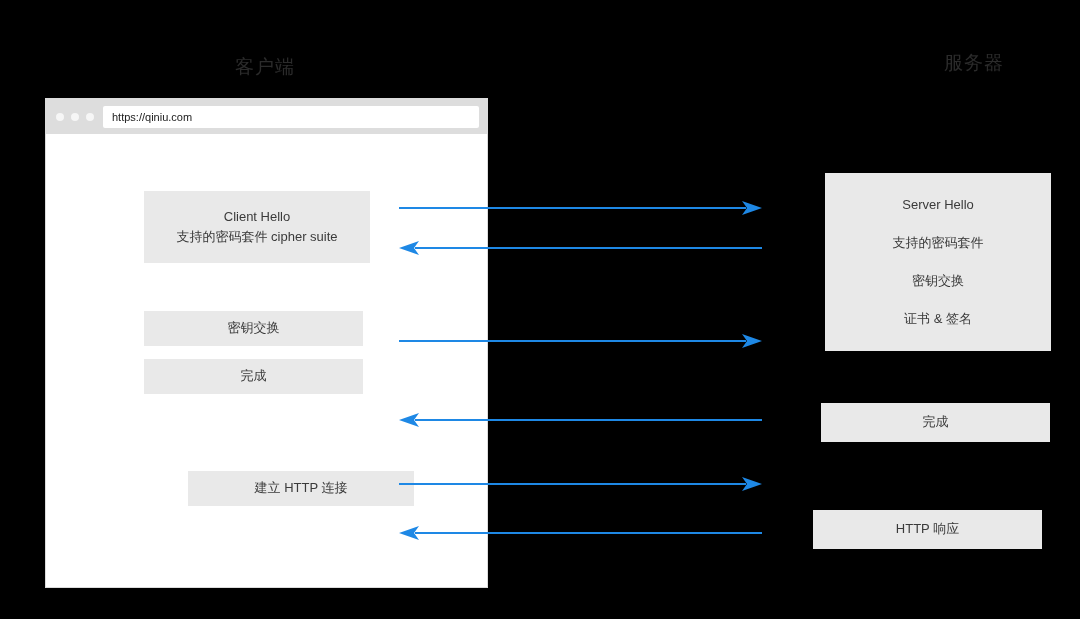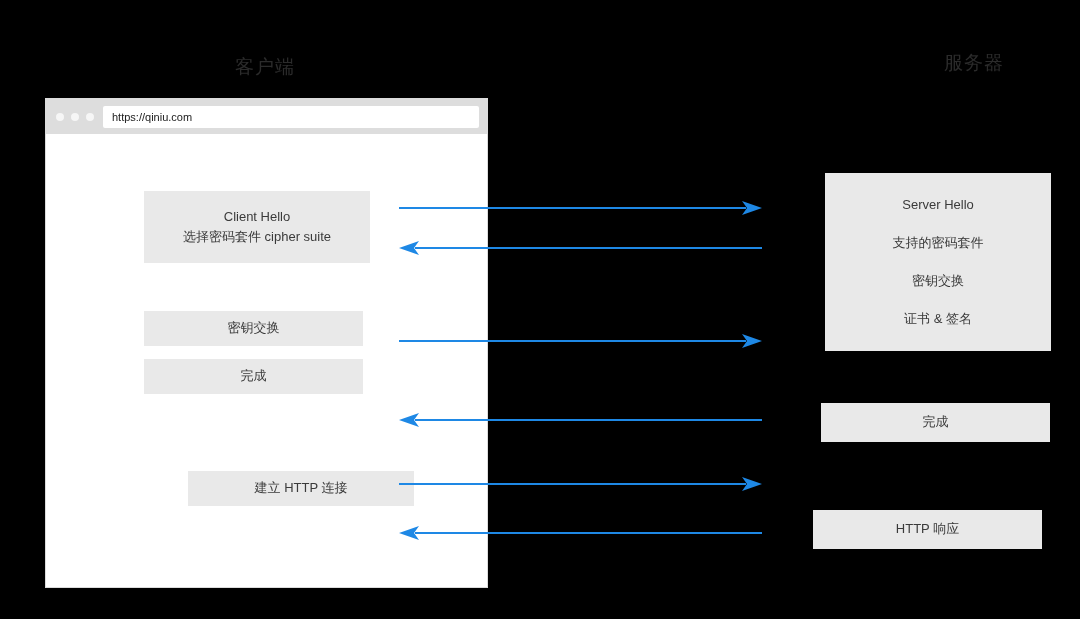--- a/index.html
+++ b/index.html
@@ -134,21 +134,21 @@
         <span class="dot"></span>
         <span class="dot"></span>
       </div>
       <div id="url-bar">https://qiniu.com</div>
     </div>
 
     <div id="browser-body">
 
       <div class="msg-box" id="msg-client-hello">
         <span class="line">Client Hello</span>
-        <span class="line">选择密码套件 cipher suite</span>
+        <span class="line">支持的密码套件 cipher suite</span>
       </div>
 
       <div class="msg-box" id="msg-key-exchange">
         <span class="line">密钥交换</span>
       </div>
 
       <div class="msg-box" id="msg-finished">
         <span class="line">完成</span>
       </div>
 

